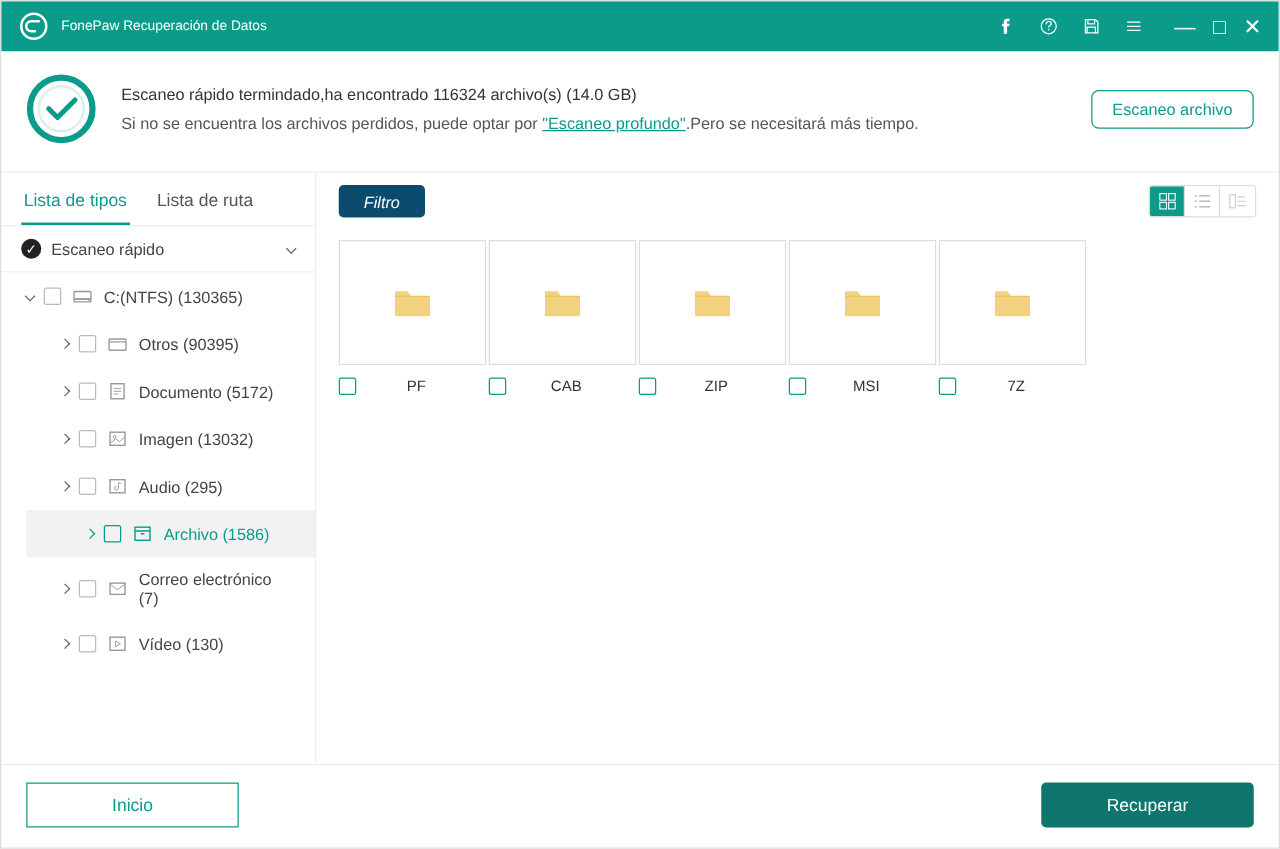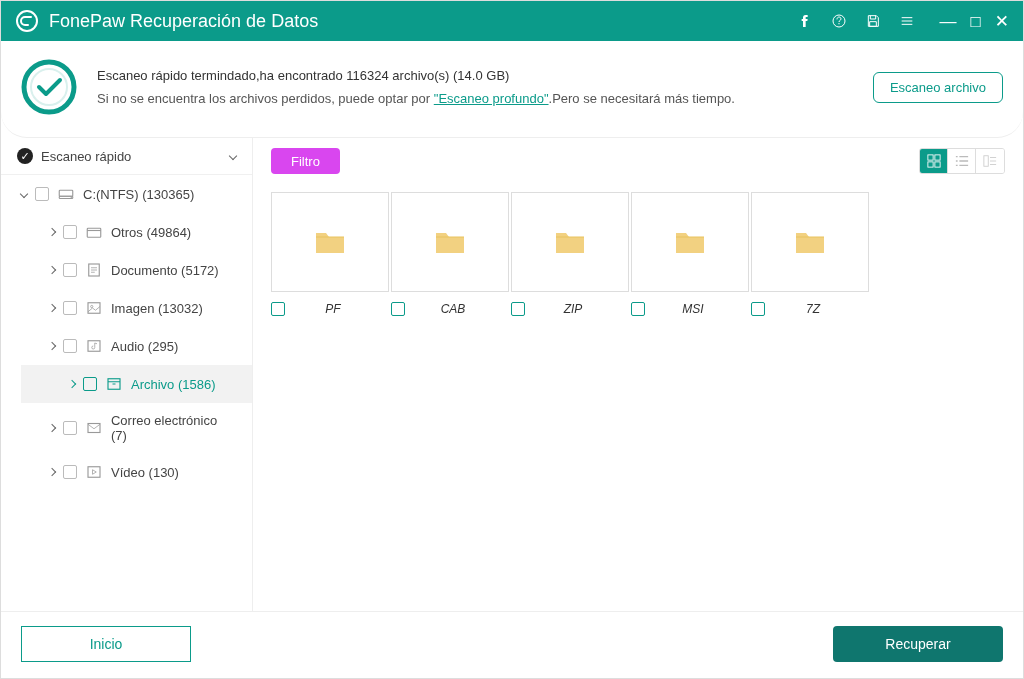--- a/index.html
+++ b/index.html
@@ -2,28 +2,28 @@
 <html><head>
 <meta charset="utf-8">
 <style>
 * { box-sizing: border-box; margin: 0; padding: 0; }
 body { font-family: -apple-system, "Segoe UI", Arial, sans-serif; font-size: 13px; color: #444; background: #fff; width: 1024px; height: 679px; overflow: hidden; border: 1px solid #ddd; }
 
 
 .titlebar { height: 40px; background: #0b9b8a; display: flex; align-items: center; justify-content: space-between; color: #fff; padding: 0 14px; }
 .titlebar-left { display: flex; align-items: center; gap: 10px; }
 .logo { width: 24px; height: 24px; display: flex; align-items: center; justify-content: center; }
-.title-text { font-size: 18px; font-weight: 400; }
+.title-text { font-size: 11px; font-weight: 400; }
 .titlebar-right { display: flex; align-items: center; gap: 18px; }
 .titlebar-right .ticon { width: 16px; height: 16px; cursor: pointer; display: flex; align-items: center; justify-content: center; }
 .win-controls { display: flex; gap: 14px; margin-left: 6px; }
 .win-controls span { cursor: pointer; font-size: 17px; line-height: 1; }
 
 
-.banner { padding: 18px 20px 22px 20px; display: flex; align-items: center; gap: 20px; border-bottom: 1px solid #eee; border-radius: 26px; }
+.banner { padding: 18px 20px 22px 20px; display: flex; align-items: center; gap: 20px; border-bottom: 1px solid #eee; }
 .check-circle { width: 56px; height: 56px; position: relative; }
 .banner-text { flex: 1; }
 .banner-text .msg1 { font-size: 13px; color: #333; margin-bottom: 8px; }
 .banner-text .msg2 { font-size: 13px; color: #555; }
 .deep-link { color: #0b9b8a; text-decoration: underline; cursor: pointer; }
 .deep-btn { border: 1px solid #0b9b8a; background: #fff; color: #0b9b8a; border-radius: 6px; padding: 7px 16px; font-size: 13px; cursor: pointer; }
 
 
 .body { display: flex; height: calc(100% - 40px - 98px - 66px); }
 .left { width: 252px; border-right: 1px solid #eee; display:flex;flex-direction:column; }
@@ -40,29 +40,29 @@
 .chev { width:6px;height:6px;border-right:1.5px solid #666;border-bottom:1.5px solid #666;transform:rotate(-45deg); }
 .chev.down { transform:rotate(45deg); }
 .cb { width:14px;height:14px;border:1.5px solid #bbb;border-radius:2px;flex:none; }
 .cb.teal { border-color:#0b9b8a; }
 .icon-box { width:18px;height:18px;display:flex;align-items:center;justify-content:center;color:#999; }
 
 .right { flex:1; display:flex;flex-direction:column; }
 .toolbar { display:flex;align-items:center;gap:12px;padding:10px 18px 0 18px; }
 .search { flex: 0 0 280px; border:1px solid #ddd; border-radius:3px; height:28px; display:flex;align-items:center;padding:0 10px;color:#bbb; }
 .search input { border:0;outline:0;font-style:italic;font-size:12px;color:#888;flex:1; }
-.filter-btn { background:#d946ef;color:#fff;border:0;border-radius:4px;height:26px;padding:0 20px;font-size:13px;cursor:pointer; }
+.filter-btn { background:#0c4a6e;color:#fff;border:0;border-radius:4px;height:26px;padding:0 20px;font-size:13px;cursor:pointer;font-style:italic; }
 .spacer { flex:1; }
 .view-togs { display:flex;border:1px solid #ddd;border-radius:3px;overflow:hidden;}
 .view-togs .vt { width:28px;height:24px;display:flex;align-items:center;justify-content:center;border-right:1px solid #ddd;cursor:pointer;background:#fff;}
 .view-togs .vt:last-child{border-right:0;}
 .view-togs .vt.active{background:#0b9b8a;}
 
 .grid { display:flex;gap:20px;padding:18px 18px; flex-wrap:wrap;}
-.card { width:100px;font-style:italic; }
+.card { width:100px; }
 .thumb { width:118px;height:100px;border:1px solid #ddd;display:flex;align-items:center;justify-content:center; }
 .folder-ico { width:32px;height:26px; }
 .card-foot { display:flex;align-items:center;justify-content:flex-start;gap:10px;margin-top:10px; }
 .card-foot .cb{border-color:#0b9b8a;}
 .card-label { flex:1;text-align:center;font-size:12px;color:#333; }
 
 
 .footer { height:65px; border-top:1px solid #eee; display:flex;align-items:center;justify-content:space-between;padding:0 20px; }
 .btn-outline { border:1px solid #0b9b8a;background:#fff;color:#0b9b8a;border-radius:0;height:36px;width:170px;font-size:14px;cursor:pointer;}
 .btn-solid { border:0;background:#0f766e;color:#fff;border-radius:4px;height:36px;width:170px;font-size:14px;cursor:pointer;}
@@ -124,20 +124,24 @@
     <div class="msg2">
       <span>Si no se encuentra los archivos perdidos, puede optar por </span><a class="deep-link">"Escaneo profundo"</a><span>.Pero se necesitará más tiempo.</span>
     </div>
   </div>
   <button class="deep-btn">Escaneo archivo</button>
 </div>
 
 <div class="body">
 
   <div class="left">
+    <div class="tabs">
+      <div class="tab active">Lista de tipos</div>
+      <div class="tab">Lista de ruta</div>
+    </div>
     <div class="scan-header">
       <div style="display:flex;align-items:center;">
         <span class="dot">✓</span>
         <span>Escaneo rápido</span>
       </div>
       <div class="chev down"></div>
     </div>
     <div class="tree">
       <div class="tree-item">
         <div class="chev down"></div>
@@ -153,21 +157,21 @@
       </div>
       <div class="tree-item tree-sub">
           <div class="chev"></div>
           <div class="cb"></div>
           <div class="icon-box">
             <svg viewBox="0 0 24 24" width="18" height="18">
               <rect x="3" y="7" width="18" height="12" rx="1" fill="none" stroke="#999" stroke-width="1.5"></rect>
               <path d="M3 10 L21 10" stroke="#999" stroke-width="1.5"></path>
             </svg>
           </div>
-          <span>Otros (49864)</span>
+          <span>Otros (90395)</span>
         </div>
       <div class="tree-item tree-sub">
           <div class="chev"></div>
           <div class="cb"></div>
           <div class="icon-box">
             <svg viewBox="0 0 24 24" width="18" height="18">
               <rect x="5" y="4" width="14" height="16" fill="none" stroke="#999" stroke-width="1.5"></rect>
               <path d="M8 9 L16 9 M8 12 L16 12 M8 15 L13 15" stroke="#999" stroke-width="1"></path>
             </svg>
           </div>

